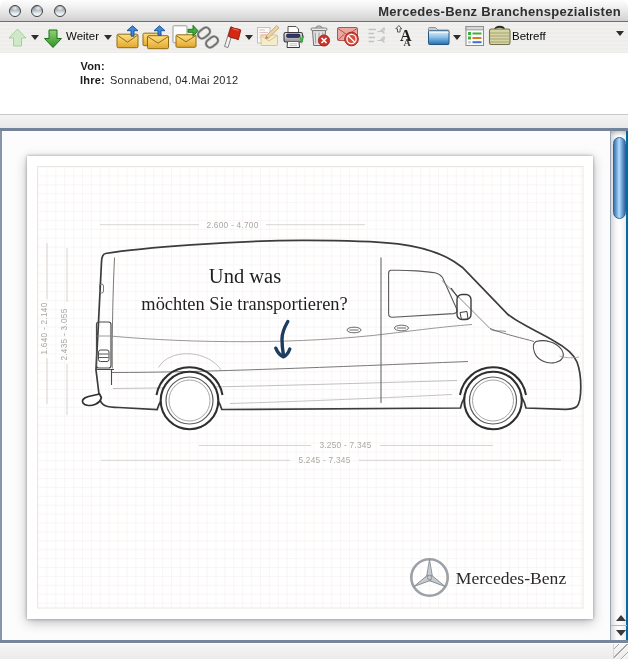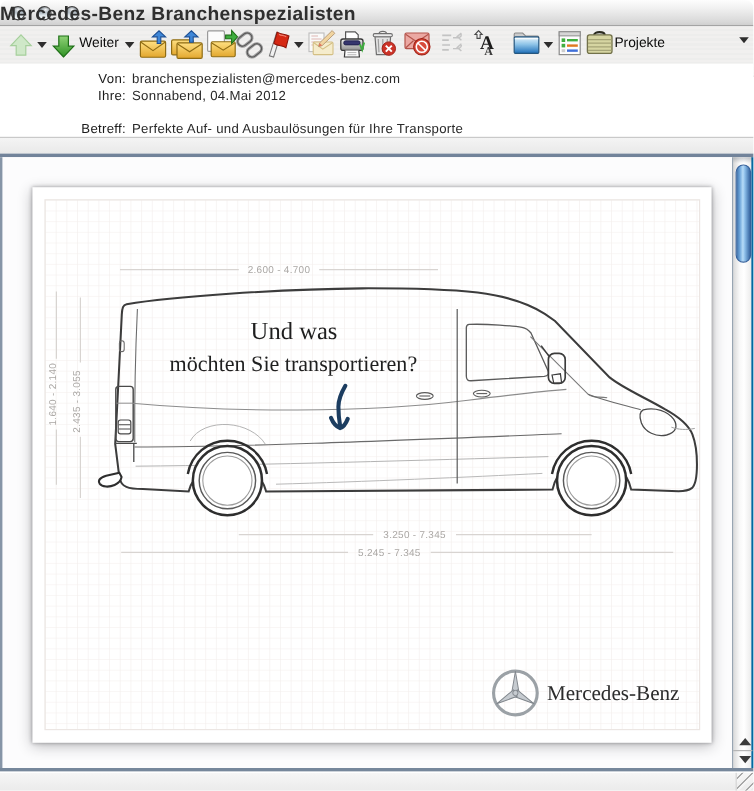--- a/index.html
+++ b/index.html
@@ -2,45 +2,45 @@
 <html><head>
 <meta charset="utf-8">
 <style>
 html,body{margin:0;padding:0;background:#fff;}
 *{box-sizing:border-box;}
 #win{position:relative;width:628px;height:659px;overflow:hidden;font-family:"Liberation Sans",sans-serif;}
 
 #titlebar{position:absolute;left:0;top:0;width:628px;height:22px;
  background:linear-gradient(#fdfdfd,#f2f2f2 30%,#d9d9d9 85%,#cfcfcf);
  border-bottom:1.5px solid #6e6e6e;border-radius:7px 7px 0 0;}
-#titlebar .title{position:absolute;left:0;right:7px;top:4px;text-align:left;
- font-size:16px;font-weight:bold;color:#2f2f2f;letter-spacing:0.3px;}
+#titlebar .title{position:absolute;left:0;right:7px;top:4px;text-align:right;
+ font-size:13px;font-weight:bold;color:#2f2f2f;letter-spacing:0.3px;}
 .tl{position:absolute;top:5px;width:12px;height:12px;border-radius:50%;
  border:1.5px solid #3f3f3f;
  background:linear-gradient(#6d7882,#a5b0b9 38%,#dfe6ea 68%,#fbfdfe);}
 .tl:after{content:"";position:absolute;left:1.5px;top:0px;width:8px;height:4.5px;border-radius:50%;
  background:radial-gradient(ellipse at 50% 40%,rgba(255,255,255,.9),rgba(255,255,255,0) 75%);}
 
 #toolbar{position:absolute;left:0;top:22px;width:628px;height:42px;
  background:repeating-linear-gradient(#f1f0ef 0 2px,#ededec 2px 4px);
  border-bottom:1px solid #a3a3a3;}
 .tbi{position:absolute;top:0;}
 .caret{position:absolute;width:0;height:0;border-left:4px solid transparent;border-right:4px solid transparent;border-top:5.5px solid #2d2d2d;}
 .tbtext{position:absolute;font-size:11.5px;color:#0a0a0a;top:8px;}
 
 #headers{position:absolute;left:0;top:53px;width:628px;height:62px;background:#fff;
  border-bottom:1px solid #c9c9c9;font-size:11px;letter-spacing:0.25px;}
 #headers .row{position:absolute;left:0;width:628px;height:14px;}
-#headers .lab{position:absolute;left:0;width:105px;text-align:right;font-weight:normal;color:#1a1a1a;}
+#headers .lab{position:absolute;left:0;width:105px;text-align:right;font-weight:bold;color:#1a1a1a;}
 #headers .val{position:absolute;left:110px;color:#2a2a2a;}
 #band{position:absolute;left:0;top:115px;width:628px;height:16px;
  background:linear-gradient(#f4f4f4,#e9e9e9);border-bottom:3px solid #72839a;}
 
 #pane{position:absolute;left:0;top:131px;width:628px;height:509px;background:#fcfcfd;
- border-left:2px solid #8695a7;border-right:2px solid #0369a1;}
+ border-left:2px solid #8695a7;border-right:4px solid #0369a1;}
 #pagewrap{position:absolute;left:25px;top:25px;width:566px;height:463px;background:#fff;
  box-shadow:0 0 3px rgba(30,30,35,.38),0 3px 11px rgba(30,30,35,.30);}
 
 #sbar{position:absolute;right:2px;top:131px;width:16px;height:509px;
  background:linear-gradient(90deg,#d9d9d9,#f8f8f8 35%,#ffffff 60%,#ebebeb);
  border-left:1px solid #98a5b2;}
 #sbtop{position:absolute;left:0;top:0;width:16px;height:5px;background:linear-gradient(rgba(60,70,85,.28),rgba(60,70,85,0));}
 #thumb{position:absolute;left:1.5px;top:5.5px;width:13px;height:82px;border-radius:6.5px;
  background:linear-gradient(90deg,#4173ab,#6ba3d8 22%,#b7dcf8 46%,#8fc0ea 60%,#5687bd 85%,#3a66a0);
  border:1px solid #35619c;}
@@ -66,21 +66,21 @@
     <span class="tl" style="left:53.5px"></span>
     <div class="title">Mercedes-Benz Branchenspezialisten</div>
   </div>
   <div id="toolbar">
 
     <div class="caret" style="left:31px;top:13px;"></div>
     <div class="tbtext" style="left:66px;">Weiter</div>
     <div class="caret" style="left:104px;top:13px;"></div>
     <div class="caret" style="left:244.5px;top:13px;"></div>
     <div class="caret" style="left:453px;top:13px;"></div>
-    <div class="tbtext" style="left:512px;">Projekte</div>
+    <div class="tbtext" style="left:512px;">Betreff</div>
     <div class="caret" style="left:615.5px;top:9px;"></div>
     <svg class="tbi" style="left:0;top:1px" width="628" height="30" viewBox="0 0 628 30">
       <defs>
         <linearGradient id="ggreen" x1="0" y1="0" x2="0" y2="1">
           <stop offset="0" stop-color="#8fd276"></stop>
             <stop offset="1" stop-color="#2f9224"></stop>
         </linearGradient>
         <linearGradient id="genv" x1="0" y1="0" x2="0" y2="1">
           <stop offset="0" stop-color="#ffe082"></stop>
             <stop offset="1" stop-color="#e2a72e"></stop>
@@ -200,29 +200,24 @@
       <g>
         <path d="M495 6.5 C495 2.8 504 2.8 504 6.5" fill="none" stroke="#2c2c20" stroke-width="1.8"></path>
         <rect x="489.5" y="6" width="20.5" height="15.5" rx="1.8" fill="#d6d5a2" stroke="#72714a" stroke-width="1.1"></rect>
         <path d="M490 10 L509.5 10 M490 13 L509.5 13 M490 16 L509.5 16 M490 19 L509.5 19" stroke="#a5a477" stroke-width="1"></path>
       </g>
     </svg>
   </div>
   <div id="headers">
     <div class="row" style="top:7px">
         <span class="lab">Von:</span>
-        <span class="val">branchenspezialisten@mercedes-benz.com</span>
       </div>
     <div class="row" style="top:21px">
         <span class="lab">Ihre:</span>
         <span class="val">Sonnabend, 04.Mai 2012</span>
-      </div>
-    <div class="row" style="top:49px">
-        <span class="lab">Betreff:</span>
-        <span class="val">Perfekte Auf- und Ausbaulösungen für Ihre Transporte</span>
       </div>
   </div>
   <div id="band"></div>
   <div id="pane">
     <div id="pagewrap">
       <svg id="art" width="566" height="463" viewBox="25 156 566 463">
         <defs>
           <pattern id="grid" width="8.9" height="8.9" patternUnits="userSpaceOnUse" x="35.5" y="166.5">
             <path d="M8.9 0 L0 0 0 8.9" fill="none" stroke="#f3eeec" stroke-width="1"></path>
           </pattern>

